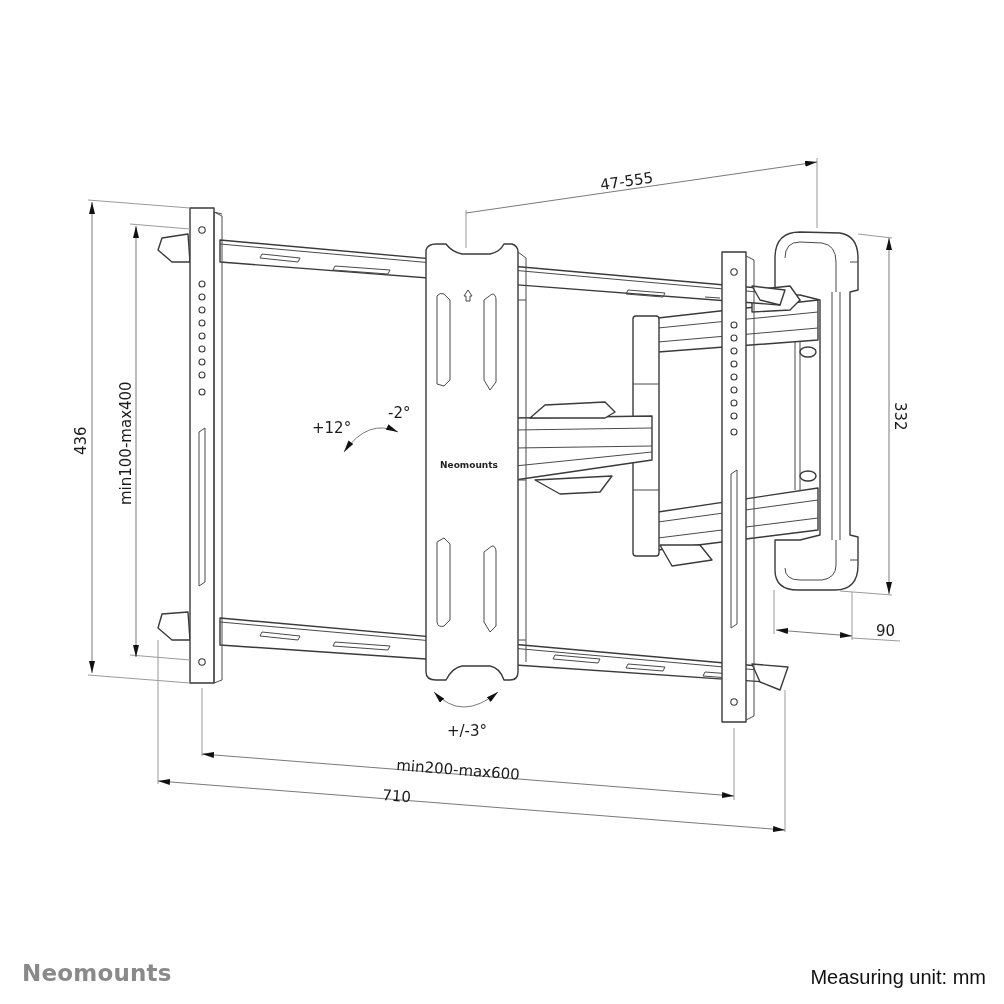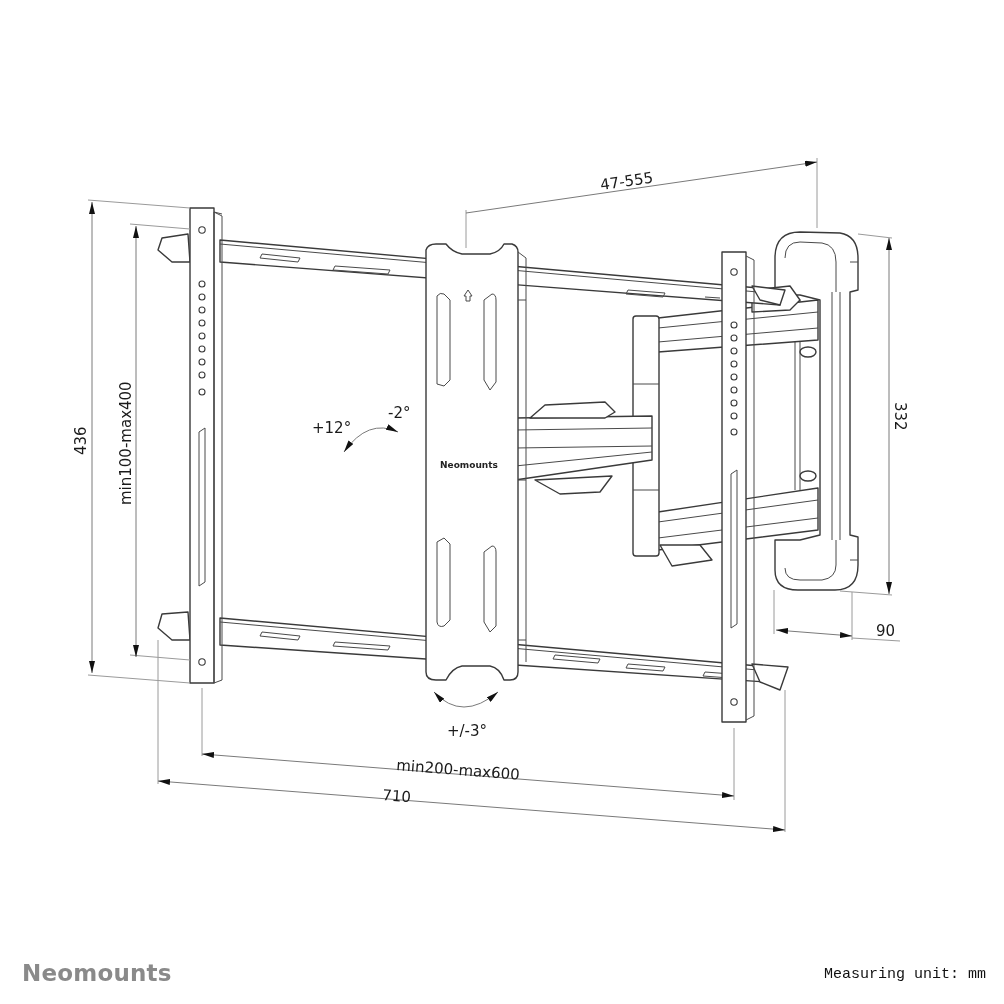--- a/index.html
+++ b/index.html
@@ -8,21 +8,21 @@
   .part { fill: #ffffff; stroke: #3a3a3a; stroke-width: 1.4; stroke-linejoin: round; }
   .part-thin { fill: none; stroke: #4a4a4a; stroke-width: 1; }
   .dim { fill: none; stroke: #7a7a7a; stroke-width: 1; }
   .ext { fill: none; stroke: #9a9a9a; stroke-width: 1; }
   .arrowhead { fill: #111; }
   .dim-text { font-family: "DejaVu Sans", sans-serif; font-size: 15px; fill: #1a1a1a; }
   .angle-text { font-family: "DejaVu Sans", sans-serif; font-size: 15px; fill: #1a1a1a; }
   .brand-small { font-family: "DejaVu Sans", sans-serif; font-size: 9px; font-weight: bold; fill: #222; }
   .hole { fill: #fff; stroke: #3a3a3a; stroke-width: 1.1; }
   .footer-brand { position: absolute; left: 22px; top: 960px; font-family: "DejaVu Sans", sans-serif; font-weight: bold; font-size: 23px; color: #8a8a8a; letter-spacing: 0.2px; }
-  .footer-unit { position: absolute; right: 18px; top: 966px; font-family: Liberation Mono, monospace; font-size: 15px; color: #111; }
+  .footer-unit { position: absolute; right: 18px; top: 966px; font-family: Liberation Sans, sans-serif; font-size: 20px; color: #111; }
 </style>
 </head>
 <body>
 
 <svg id="drawing" viewBox="0 0 1004 1004" xmlns="http://www.w3.org/2000/svg">
   <defs>
     <marker id="arr" viewBox="0 0 12 6" refX="12" refY="3" markerWidth="12" markerHeight="6" orient="auto-start-reverse" markerUnits="userSpaceOnUse">
       <path d="M0,0 L12,3 L0,6 z" class="arrowhead"></path>
     </marker>
   </defs>

